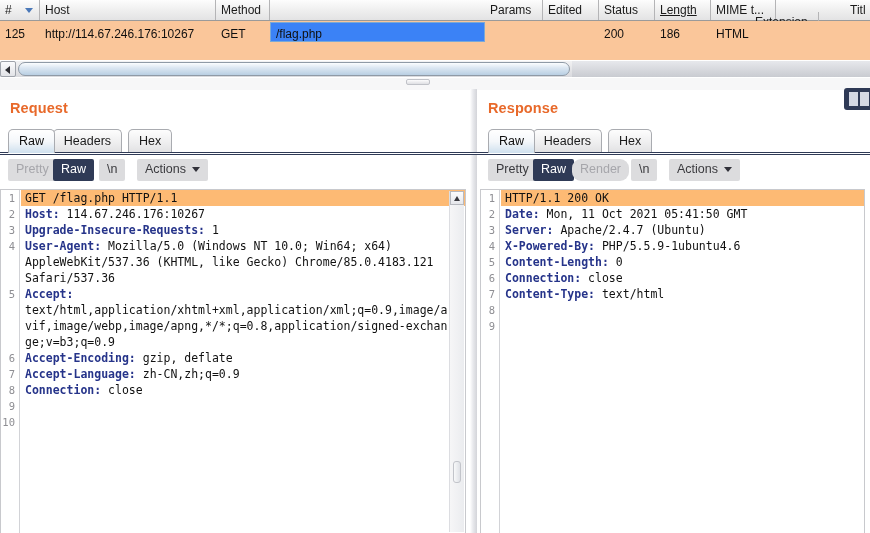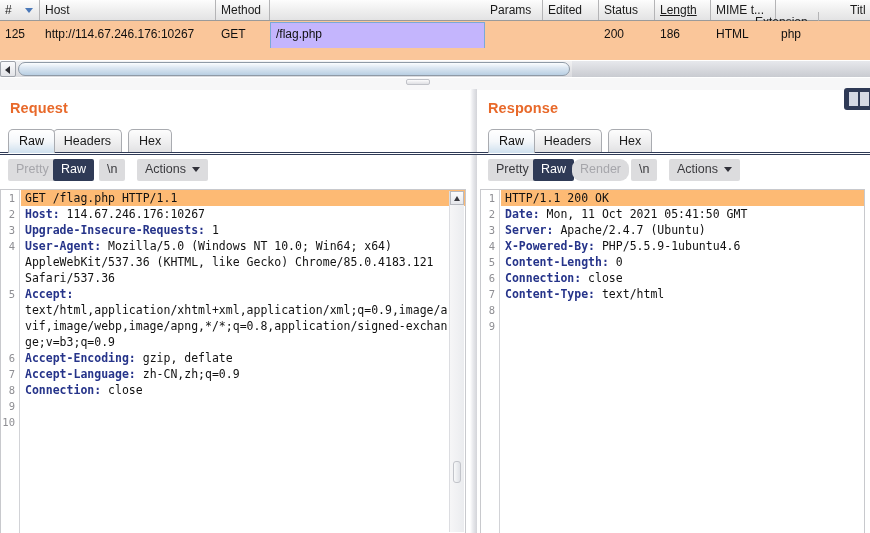--- a/index.html
+++ b/index.html
@@ -46,22 +46,22 @@
   .trow.r2 { top: 48px; height: 12px; overflow: hidden; }
   .td {
     position: absolute; top: 0; height: 27px; line-height: 27px;
     font-size: 12px; color: #101010;
     padding-left: 5px;
     white-space: nowrap; overflow: hidden;
     box-sizing: border-box;
   }
   .td.urlcell {
     border: 1px solid #7aa9d6;
-    height: 39px; line-height: 23px; top: 1px;
-    background: #c4b5fd;
+    height: 20px; line-height: 23px; top: 1px;
+    background: #3b82f6;
   }
 
   
   .hscroll {
     position: absolute; left: 0; top: 60px; width: 870px; height: 17px;
     background: linear-gradient(to bottom, #f2f2f3, #d9dade);
     border-top: 1px solid #ffffff;
     box-sizing: border-box;
   }
   .hscroll-btn {
@@ -265,21 +265,20 @@
     <div class="trow r1" id="row1">
         <div class="td" style="left: 0px; width: 40px;">125</div>
         <div class="td" style="left: 40px; width: 176px;">http://114.67.246.176:10267</div>
         <div class="td" style="left: 216px; width: 54px;">GET</div>
         <div class="td urlcell" style="left: 270px; width: 215px;">/flag.php</div>
         <div class="td" style="left: 485px; width: 58px;"></div>
         <div class="td" style="left: 543px; width: 56px;"></div>
         <div class="td" style="left: 599px; width: 56px;">200</div>
         <div class="td" style="left: 655px; width: 56px;">186</div>
         <div class="td" style="left: 711px; width: 65px;">HTML</div>
-        <div class="td" style="left: 776px; width: 69px;">php</div>
         <div class="td" style="left: 845px; width: 25px;"></div>
       </div>
     <div class="trow r2"></div>
 
     <div class="hscroll">
       <div class="hscroll-btn">
           <span class="arr"></span>
         </div>
       <div class="hscroll-thumb"></div>
       <div class="hscroll-track-right"></div>

